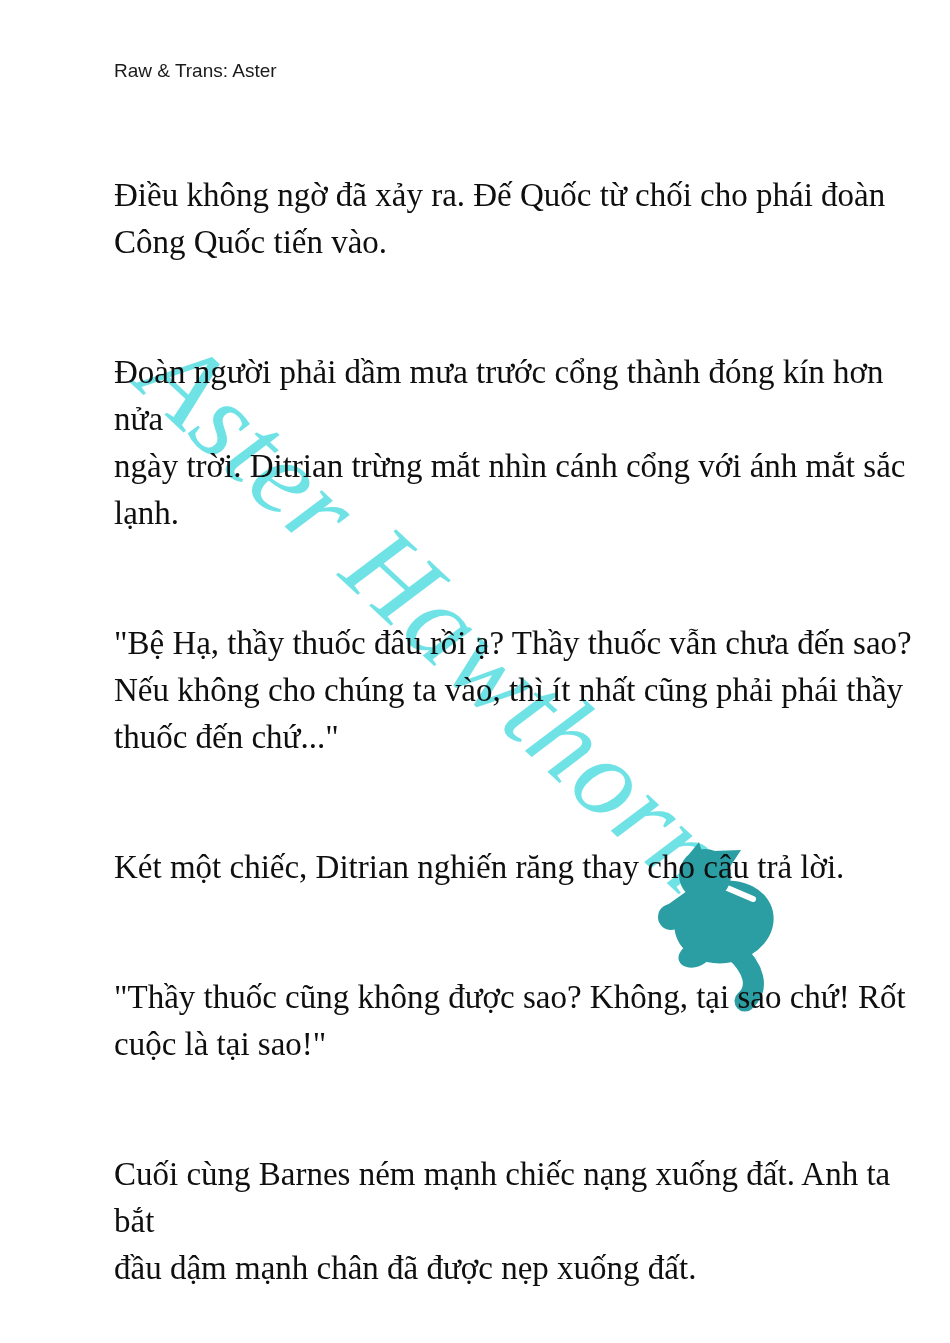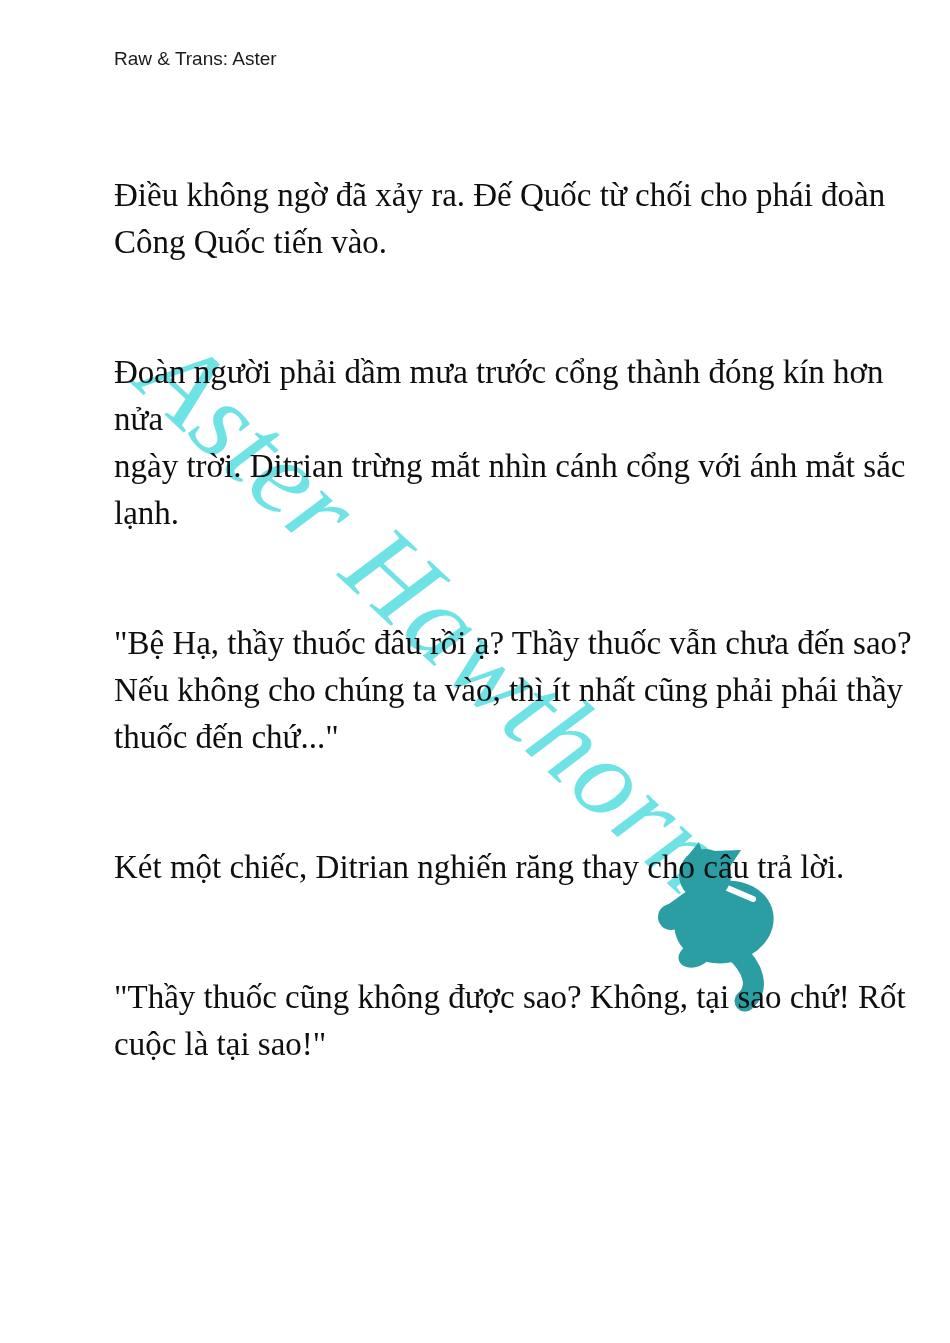--- a/index.html
+++ b/index.html
@@ -15,21 +15,21 @@
     width: 950px;
     height: 1343px;
     margin: 0 auto;
     background: var(--background);
     overflow: hidden;
     font-family: "Liberation Serif", serif;
   }
   .credit {
     position: absolute;
     left: 114px;
-    top: 48px;
+    top: 60px;
     font-family: "Liberation Sans", sans-serif;
     font-size: 19px;
     color: #1a1a1a;
     z-index: 3;
   }
   .watermark {
     position: absolute;
     left: 198px;
     top: 316px;
     transform-origin: 0 0;
@@ -101,15 +101,17 @@
 Công Quốc tiến vào.</p>
       <p class="para">Đoàn người phải dầm mưa trước cổng thành đóng kín hơn nửa
 ngày trời. Ditrian trừng mắt nhìn cánh cổng với ánh mắt sắc
 lạnh.</p>
       <p class="para">"Bệ Hạ, thầy thuốc đâu rồi ạ? Thầy thuốc vẫn chưa đến sao?
 Nếu không cho chúng ta vào, thì ít nhất cũng phải phái thầy
 thuốc đến chứ..."</p>
       <p class="para">Két một chiếc, Ditrian nghiến răng thay cho câu trả lời.</p>
       <p class="para">"Thầy thuốc cũng không được sao? Không, tại sao chứ! Rốt
 cuộc là tại sao!"</p>
+      <p class="para">Cuối cùng Barnes ném mạnh chiếc nạng xuống đất. Anh ta bắt
+đầu dậm mạnh chân đã được nẹp xuống đất.</p>
     </main>
 
 </div>
 
 </body></html>

